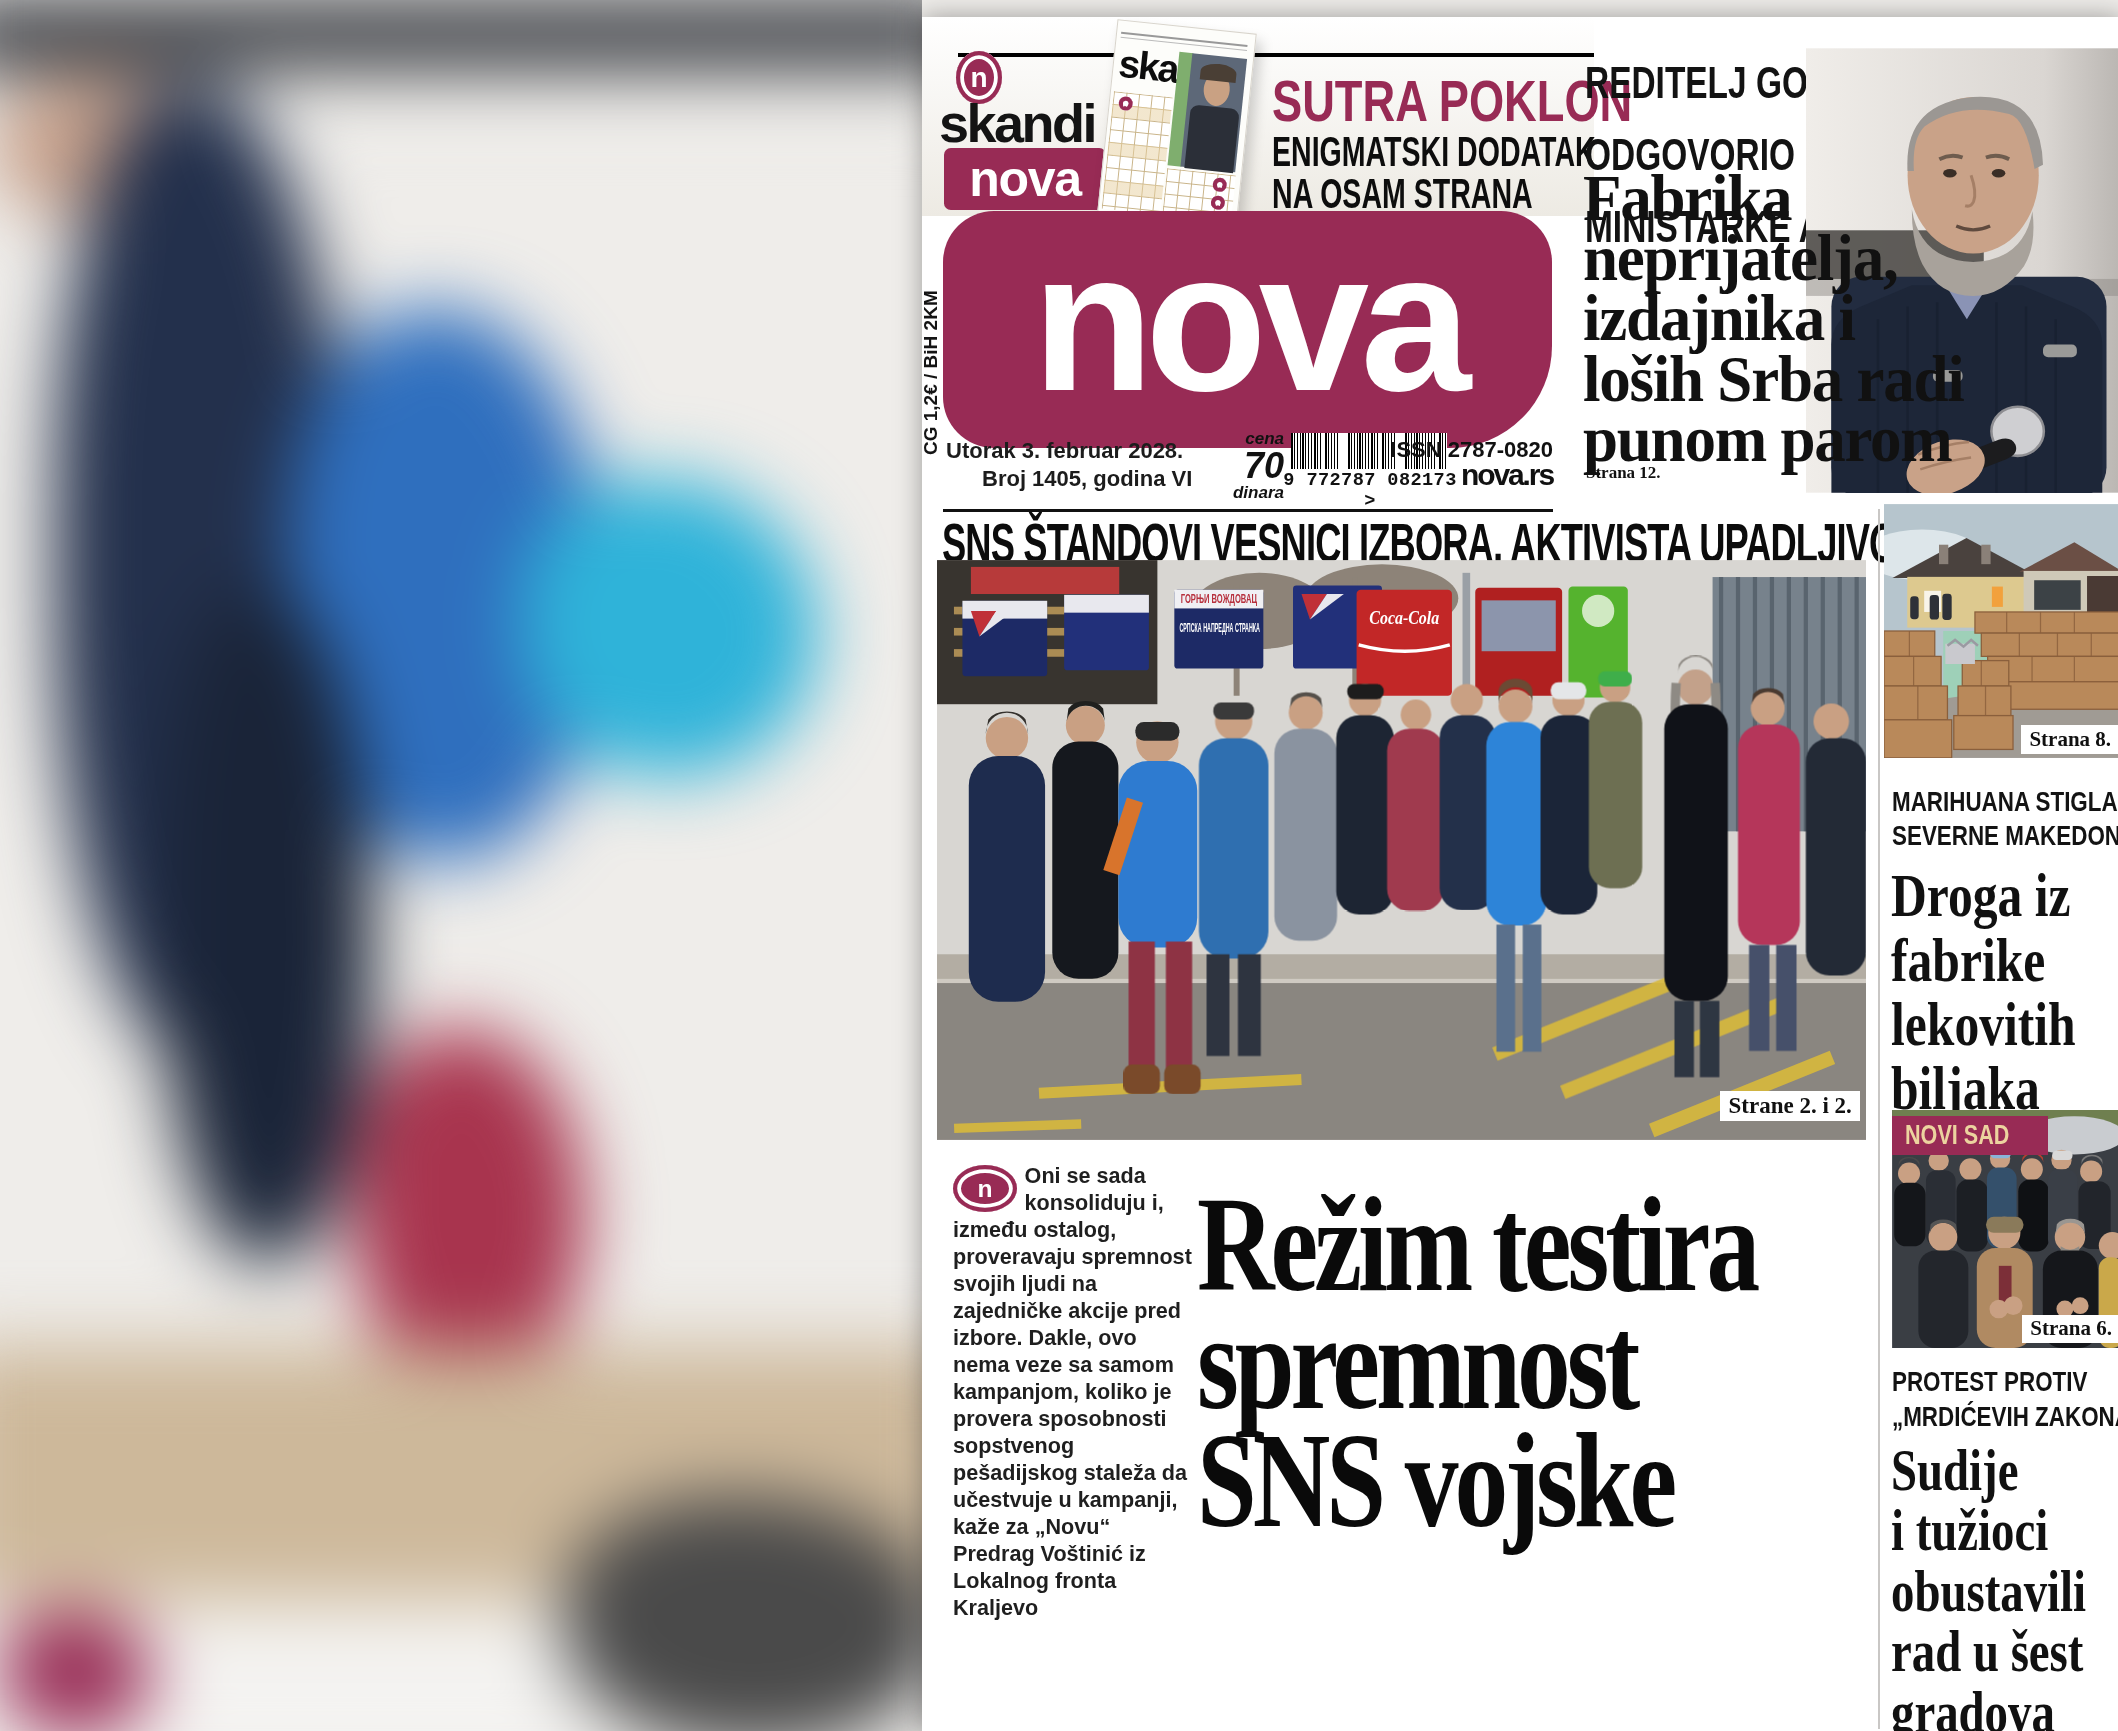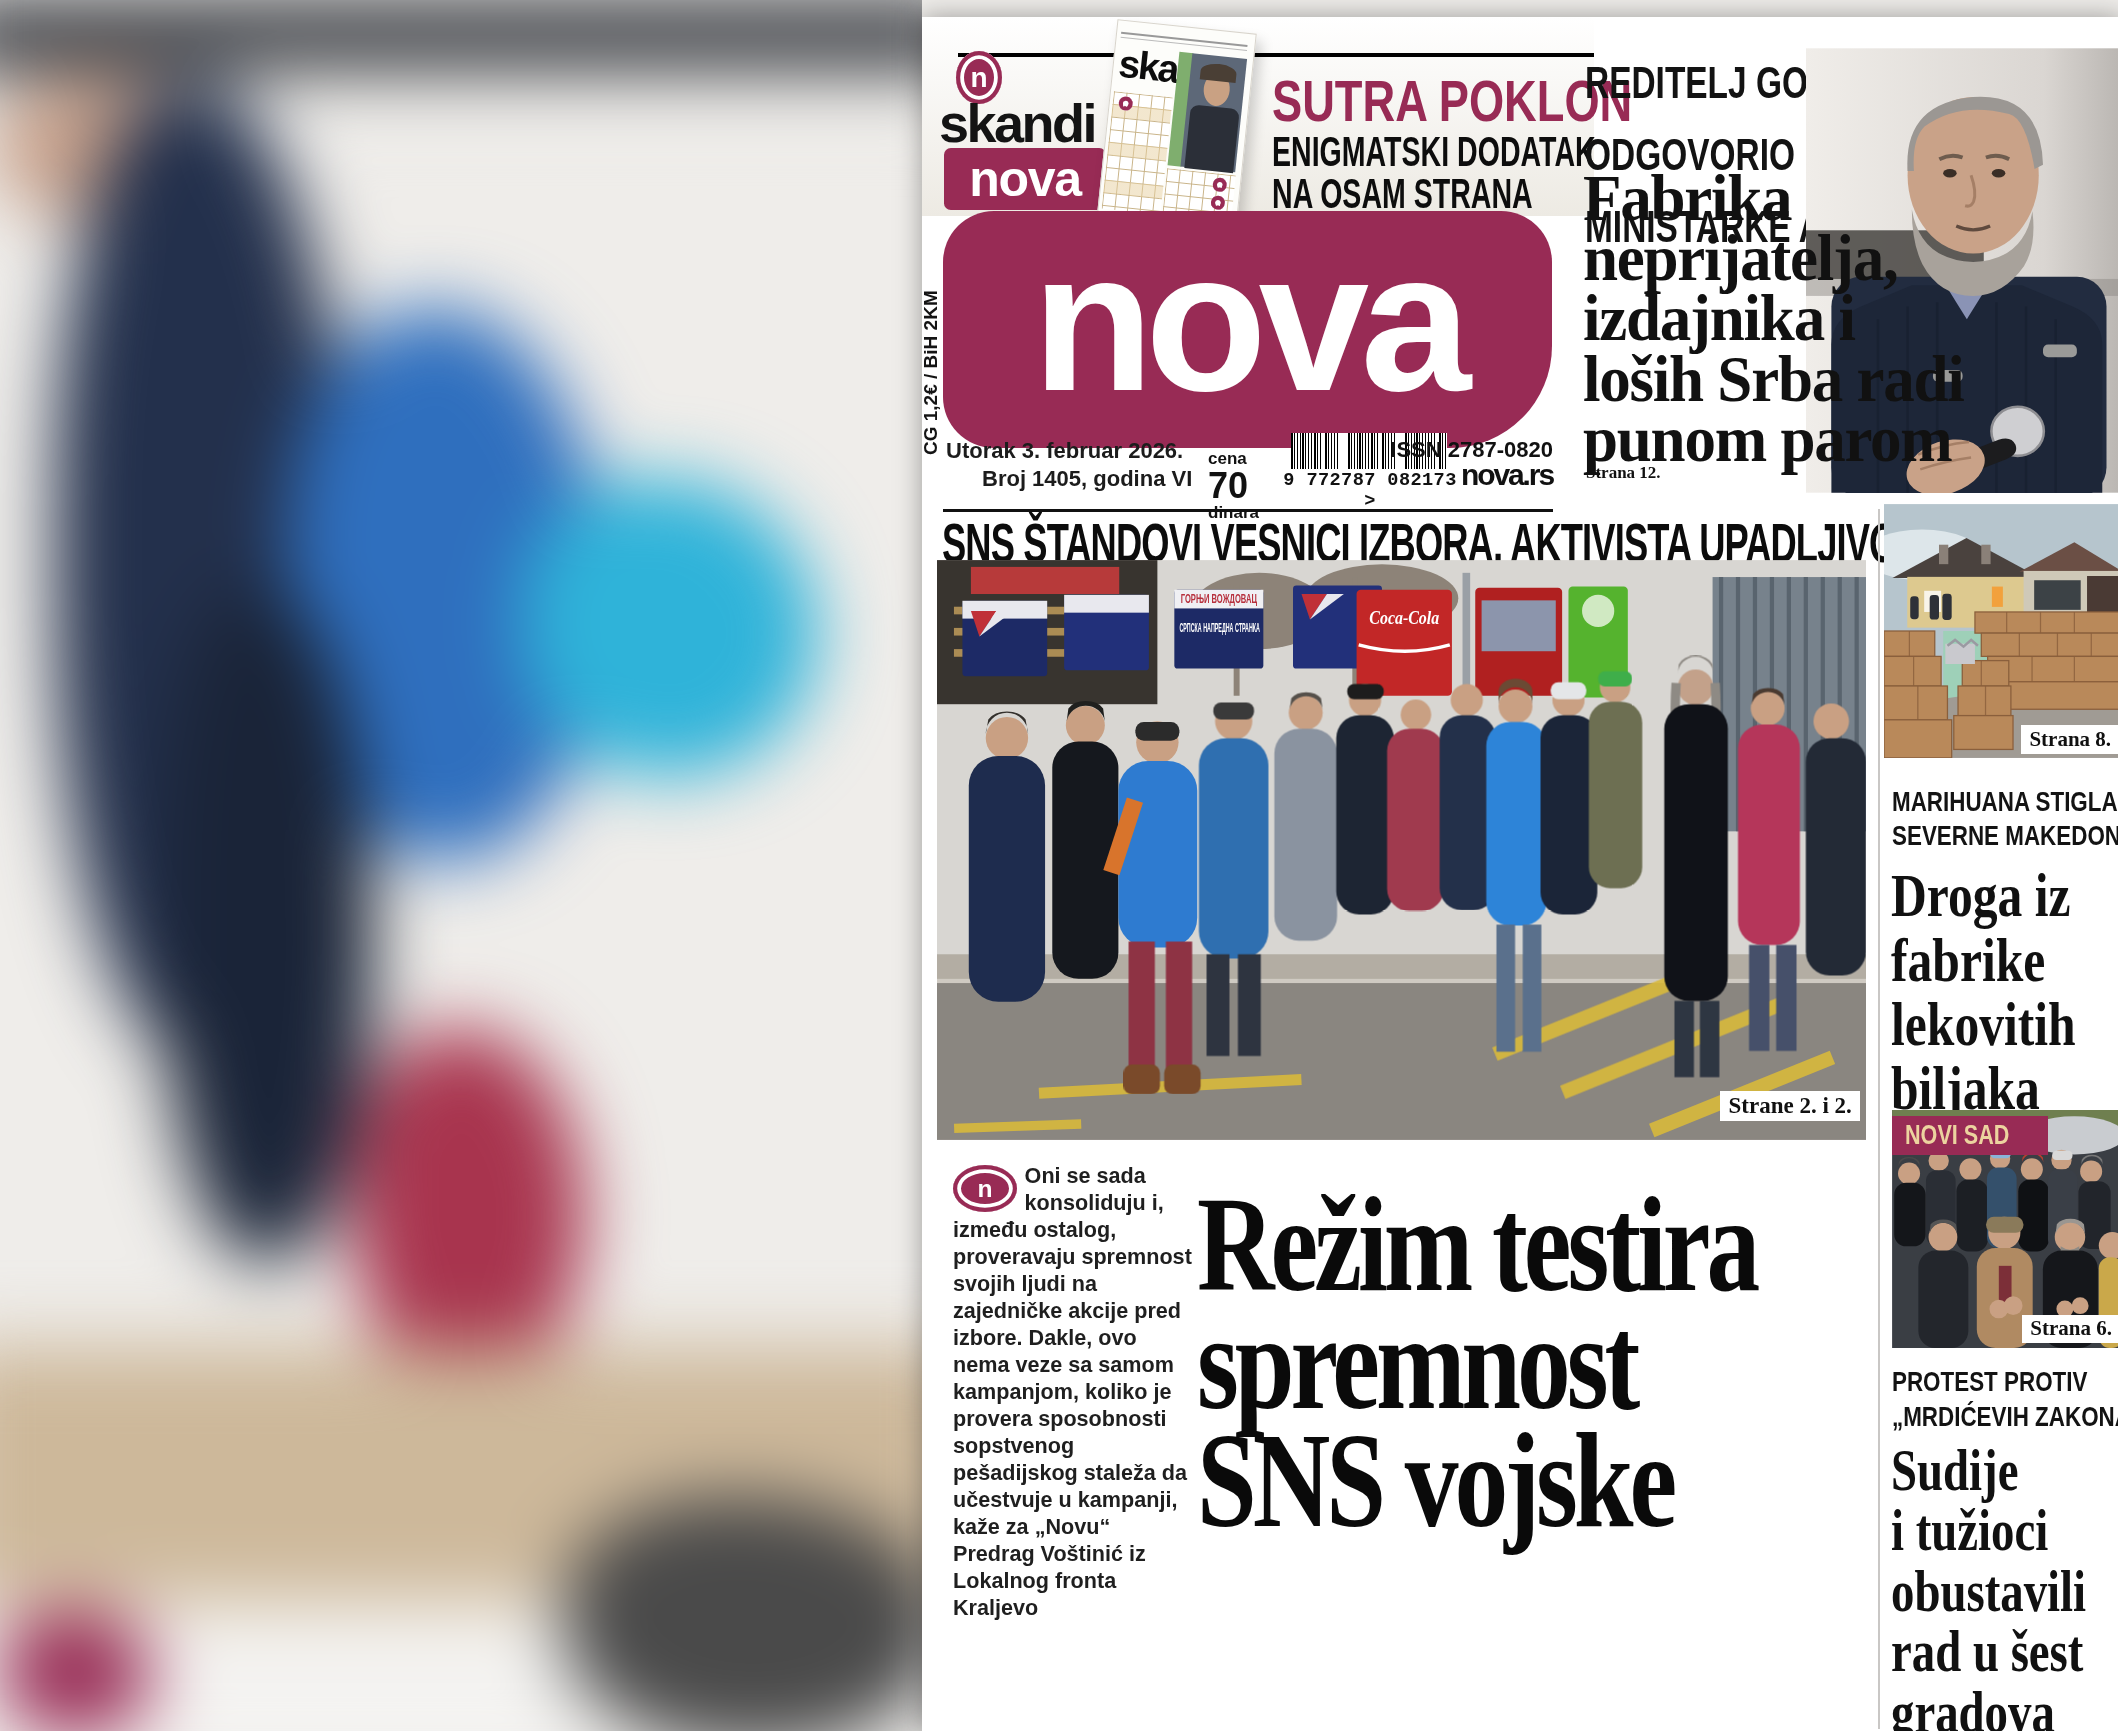--- a/index.html
+++ b/index.html
@@ -79,23 +79,23 @@
 
     <div class="abs cond" style="--sx:.78;left:350px;top:50px;font-size:58px;font-weight:800;color:#982b55;">SUTRA POKLON</div>
     <div class="abs cond" style="--sx:.68;left:350px;top:111px;font-size:42px;font-weight:800;color:#0d0d0d;">ENIGMATSKI DODATAK</div>
     <div class="abs cond" style="--sx:.68;left:350px;top:153px;font-size:42px;font-weight:800;color:#0d0d0d;">NA OSAM STRANA</div>
 
     <div class="abs" style="left:21px;top:194px;width:609px;height:237px;background:#982b55;border-radius:51px;border-bottom-right-radius:102px;display:flex;align-items:center;justify-content:center;">
       <span style="color:#fff;font-size:199px;font-weight:800;letter-spacing:-8.5px;line-height:1;padding-bottom:17px;">nova</span>
     </div>
     <div class="abs" style="left:-1.7px;top:180px;height:258px;writing-mode:vertical-rl;transform:rotate(180deg);font-size:19px;font-weight:700;color:#141414;">CG 1,2€ / BiH 2KM</div>
 
-    <div class="abs" style="left:24px;top:421px;font-size:22px;font-weight:600;color:#1c1c1c;">Utorak 3. februar 2026.</div>
+    <div class="abs" style="left:24px;top:421px;font-size:22px;font-weight:600;color:#1c1c1c;">Utorak 3. februar 2028.</div>
     <div class="abs" style="left:24px;top:449px;font-size:22px;font-weight:600;color:#1c1c1c;margin-left:36px;">Broj 1405, godina VI</div>
-    <div class="abs" style="left:286px;top:432px;width:76px;text-align:left;">
+    <div class="abs" style="left:286px;top:412px;width:76px;text-align:right;font-style:italic;">
       <div style="font-size:17px;font-weight:700;">cena</div>
       <div style="font-size:36px;font-weight:800;line-height:.95;">70</div>
       <div style="font-size:17px;font-weight:700;">dinara</div>
     </div>
     <div class="abs bars" style="left:369px;top:416px;width:156px;height:36px;"></div>
     <div class="abs" style="left:357px;top:453px;width:182px;text-align:center;font-family:'Liberation Mono',monospace;font-size:18.6px;font-weight:600;letter-spacing:0.4px;">9 772787 082173 &gt;</div>
     <div class="abs" style="left:428px;top:420px;width:203px;text-align:right;font-size:22px;font-weight:700;">ISSN 2787-0820</div>
     <div class="abs" style="left:428px;top:441px;width:203px;text-align:right;font-size:30px;font-weight:800;letter-spacing:-2.1px;">nova.rs</div>
     <div class="abs" style="left:21px;top:492px;width:610px;height:3px;background:#111;"></div>
 

